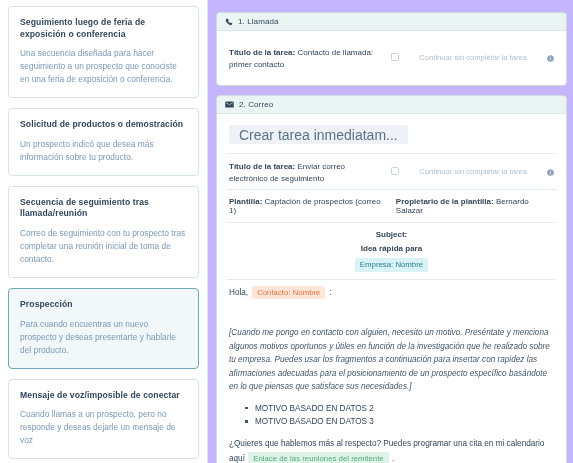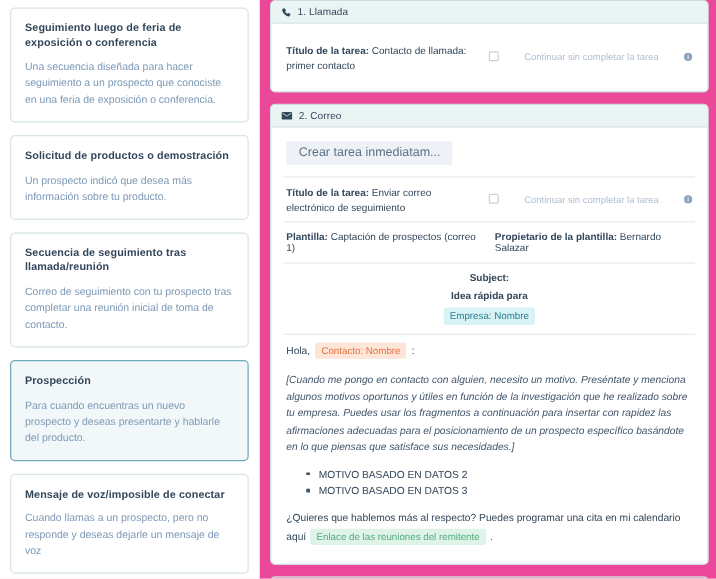--- a/index.html
+++ b/index.html
@@ -47,22 +47,22 @@
   .tpl-desc {
     font-size: 8.4px;
     color: #7c98b6;
     line-height: 1.55;
   }
 
   
   .main {
     flex: 1;
     height: 463px;
-    background: #ec4899;
-    padding: 0 6px 0 8px;
+    background: #c4b5fd;
+    padding: 12px 6px 0 8px;
     overflow: hidden;
   }
   .step-card {
     background: #ffffff;
     border: 1px solid #cfd9e0;
     border-radius: 4px;
     margin-bottom: 9px;
     overflow: hidden;
   }
   .step-head {
@@ -120,21 +120,21 @@
   .info-ico { flex: none; }
 
   
   .select-pill {
     display: inline-flex;
     align-items: center;
     height: 19px;
     background: #eef2f6;
     border-radius: 2px;
     padding: 0 10px;
-    font-size: 10px;
+    font-size: 14px;
     color: #5d7186;
   }
   .inline-controls {
     display: flex;
     align-items: center;
     gap: 8px;
     padding: 2px 2px 9px 2px;
   }
 
   
@@ -172,21 +172,21 @@
   }
   .token.cyan   { background: #d9f2f5; color: #29808f; }
   .token.orange { background: #fde5d8; color: #e8733f; }
   .token.green  { background: #dff3e8; color: #4fab7c; }
 
   
   .email-body { padding: 6px 2px 4px 2px; }
   .greet {
     display: flex; align-items: center; gap: 4px;
     font-size: 8.2px; color: #33475b;
-    margin-bottom: 10px;
+    margin-bottom: 27px;
   }
   .para-it {
     font-size: 8.2px;
     font-style: italic;
     color: #42566b;
     line-height: 1.65;
     margin-bottom: 8px;
   }
   .bullets {
     list-style: none;

